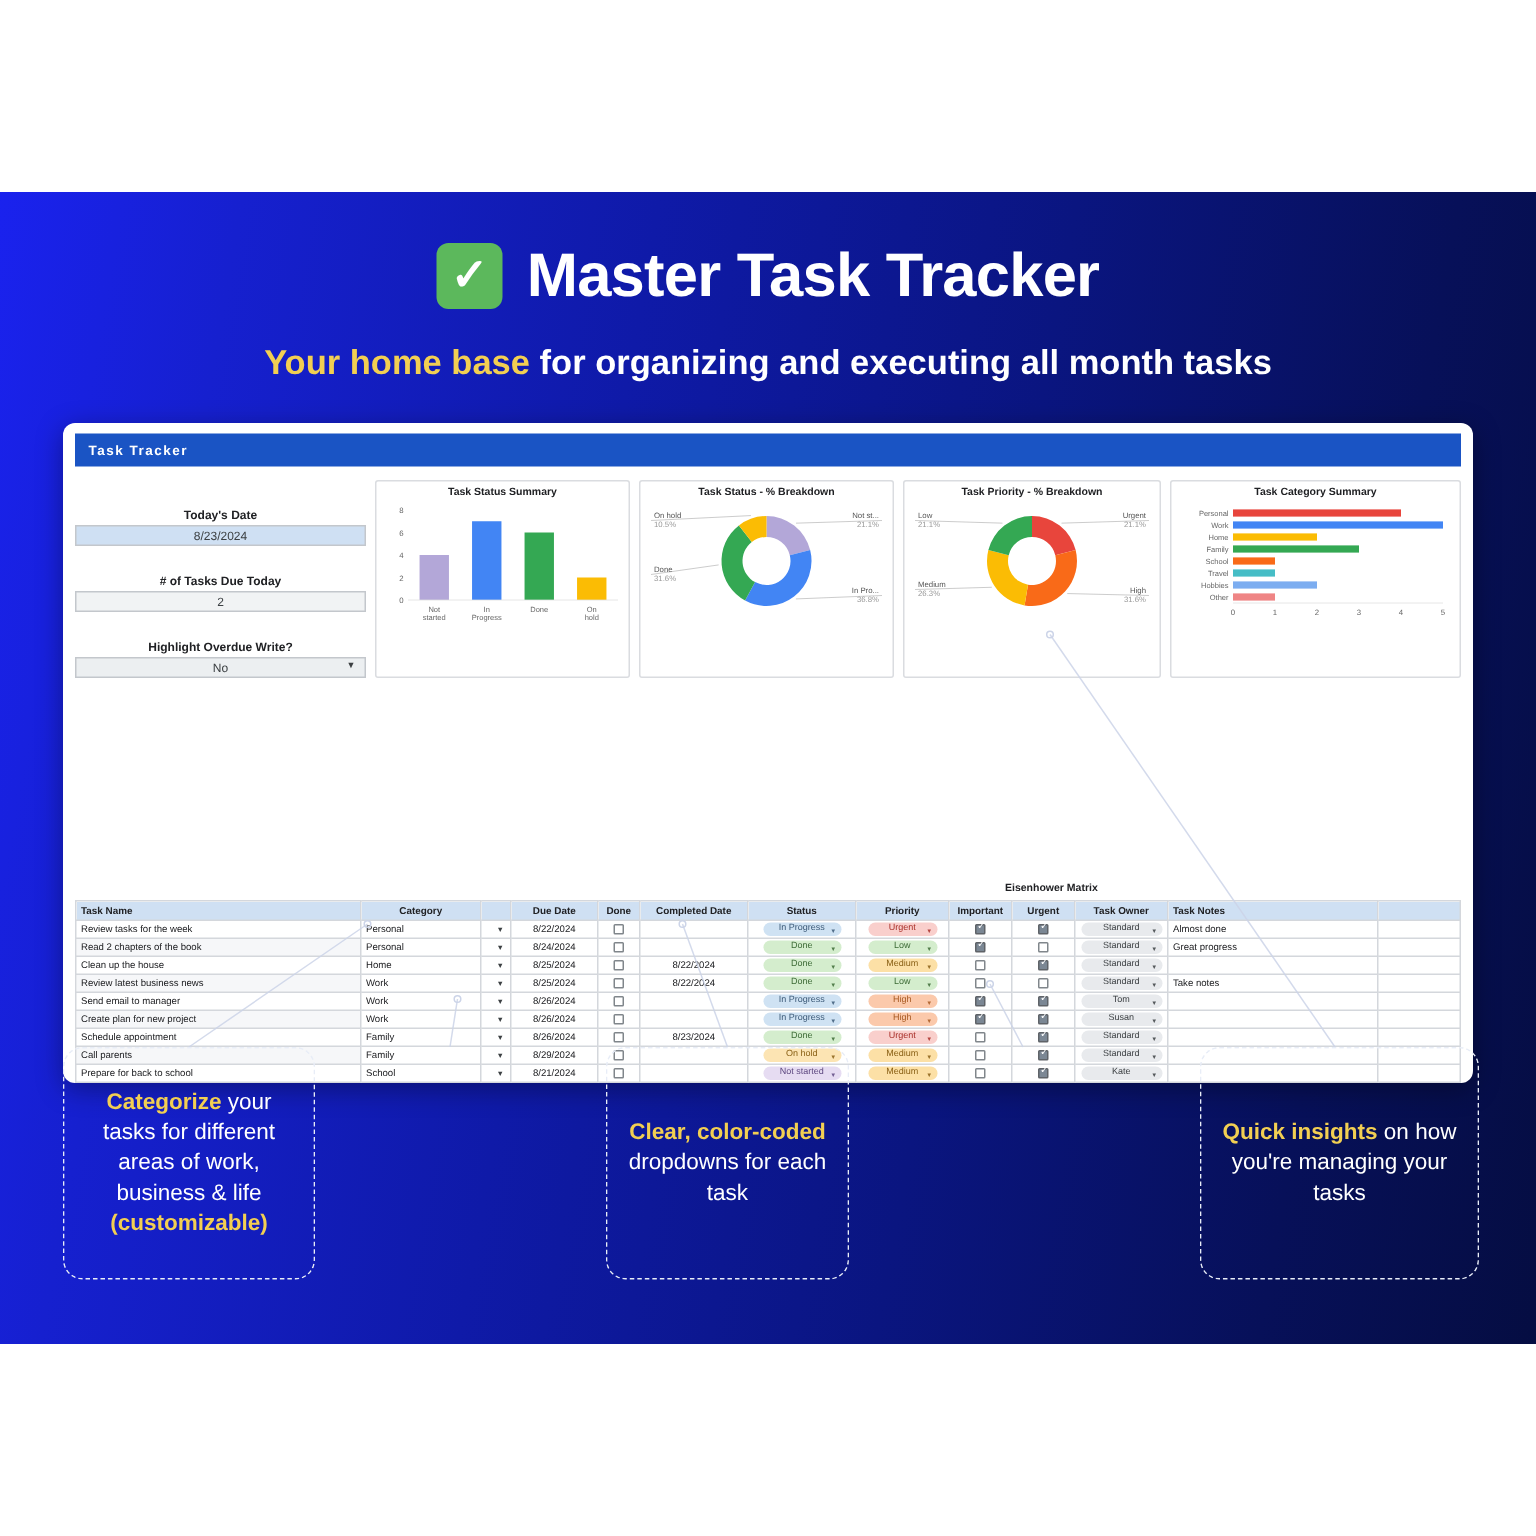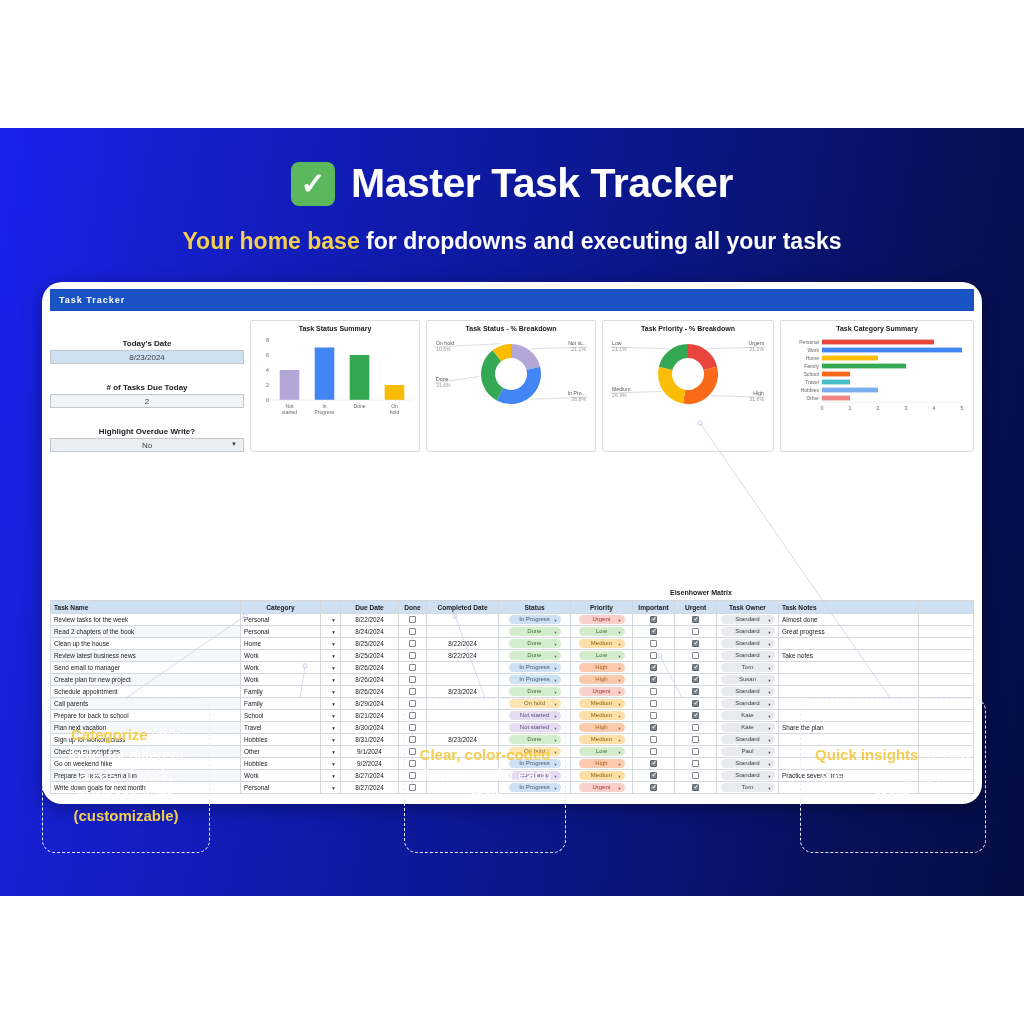--- a/index.html
+++ b/index.html
@@ -34,22 +34,22 @@
   }
   #subtitle {
     position: absolute; left: 0; top: 100px; width: 1024px;
     text-align: center; color: #ffffff; font-size: 23px; font-weight: 600;
   }
   #subtitle .hl { color: #f2cf52; font-weight: bold; }
 
   
   #sheet {
     position: absolute; left: 42px; top: 154px;
-    width: 940px; height: 522px;
-    background: #ffffff; border-radius: 20px; overflow: hidden;
+    width: 940px; height: 440px;
+    background: #ffffff; border-radius: 8px; overflow: hidden;
     box-shadow: 0 4px 18px rgba(0,0,0,.35);
   }
   #sheet-header {
     height: 22px; margin: 7px 8px 0 8px;
     background: #1a54c4; color: #ffffff;
     font-size: 9px; font-weight: bold; letter-spacing: 1px;
     display: flex; align-items: center; padding-left: 9px;
   }
 
   
@@ -148,21 +148,21 @@
 <body>
 
 <div id="banner">
 
   <div id="title-row">
     <div id="check-badge">✓</div>
     <div id="title-text">Master Task Tracker</div>
   </div>
 
   <div id="subtitle">
-    <span class="hl">Your home base</span><span> for dropdowns and executing all your tasks</span>
+    <span class="hl">Your home base</span><span> for organizing and executing all month tasks</span>
   </div>
 
   <div id="sheet">
 
     <div id="sheet-header">Task Tracker</div>
 
     <div id="strip">
 
       <div id="controls">
         <div class="ctl-label">Today's Date</div>

